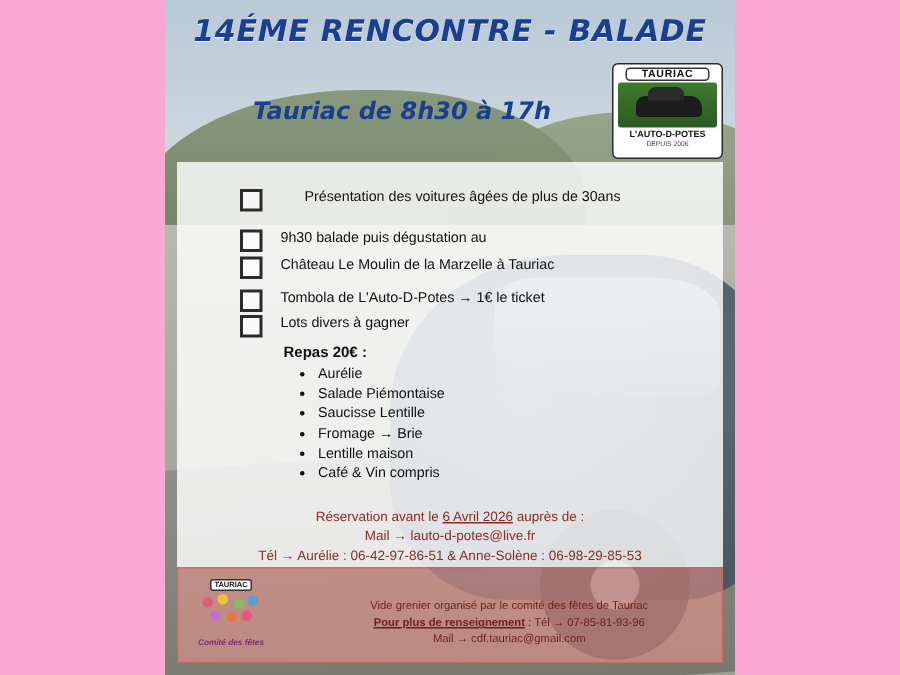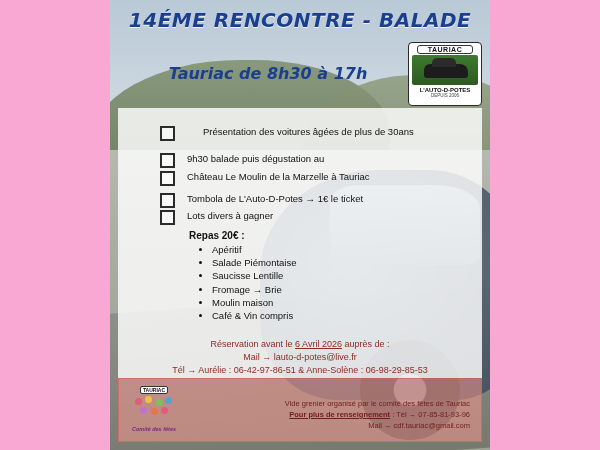--- a/index.html
+++ b/index.html
@@ -237,24 +237,24 @@
     top: 338px;
     width: 344px;
     text-align: center;
     font-size: 9px;
     color: #8c2b24;
     line-height: 13px;
   }
   .resa .u { text-decoration: underline; }
   .footer-text {
     position: absolute;
-    left: 175px;
+    left: 192px;
     top: 398px;
     width: 295px;
-    text-align: right;
+    text-align: center;
     font-size: 7.5px;
     color: #6d1f1a;
     line-height: 11px;
   }
   .footer-text .u { text-decoration: underline; font-weight: bold; }
   
   .comite {
     position: absolute;
     left: 128px;
     top: 386px;
@@ -340,25 +340,25 @@
     <span class="chk-text">Tombola de L'Auto-D-Potes → 1€ le ticket</span>
   </div>
 
   <div class="check-row" style="left:160px; top:209px; width:300px;">
     <span class="chk"></span>
     <span class="chk-text">Lots divers à gagner</span>
   </div>
 
   <div class="meal-title">Repas 20€ :</div>
   <ul class="meal-list">
-    <li>Apéritif</li>
+    <li>Aurélie</li>
     <li>Salade Piémontaise</li>
     <li>Saucisse Lentille</li>
     <li>Fromage → Brie</li>
-    <li>Moulin maison</li>
+    <li>Lentille maison</li>
     <li>Café &amp; Vin compris</li>
   </ul>
 
   <div class="resa">
     <div>
       <span>Réservation avant le </span><span class="u">6 Avril 2026</span><span> auprès de :</span>
     </div>
     <div>Mail → lauto-d-potes@live.fr</div>
     <div>Tél → Aurélie : 06-42-97-86-51 &amp; Anne-Solène : 06-98-29-85-53</div>
   </div>

